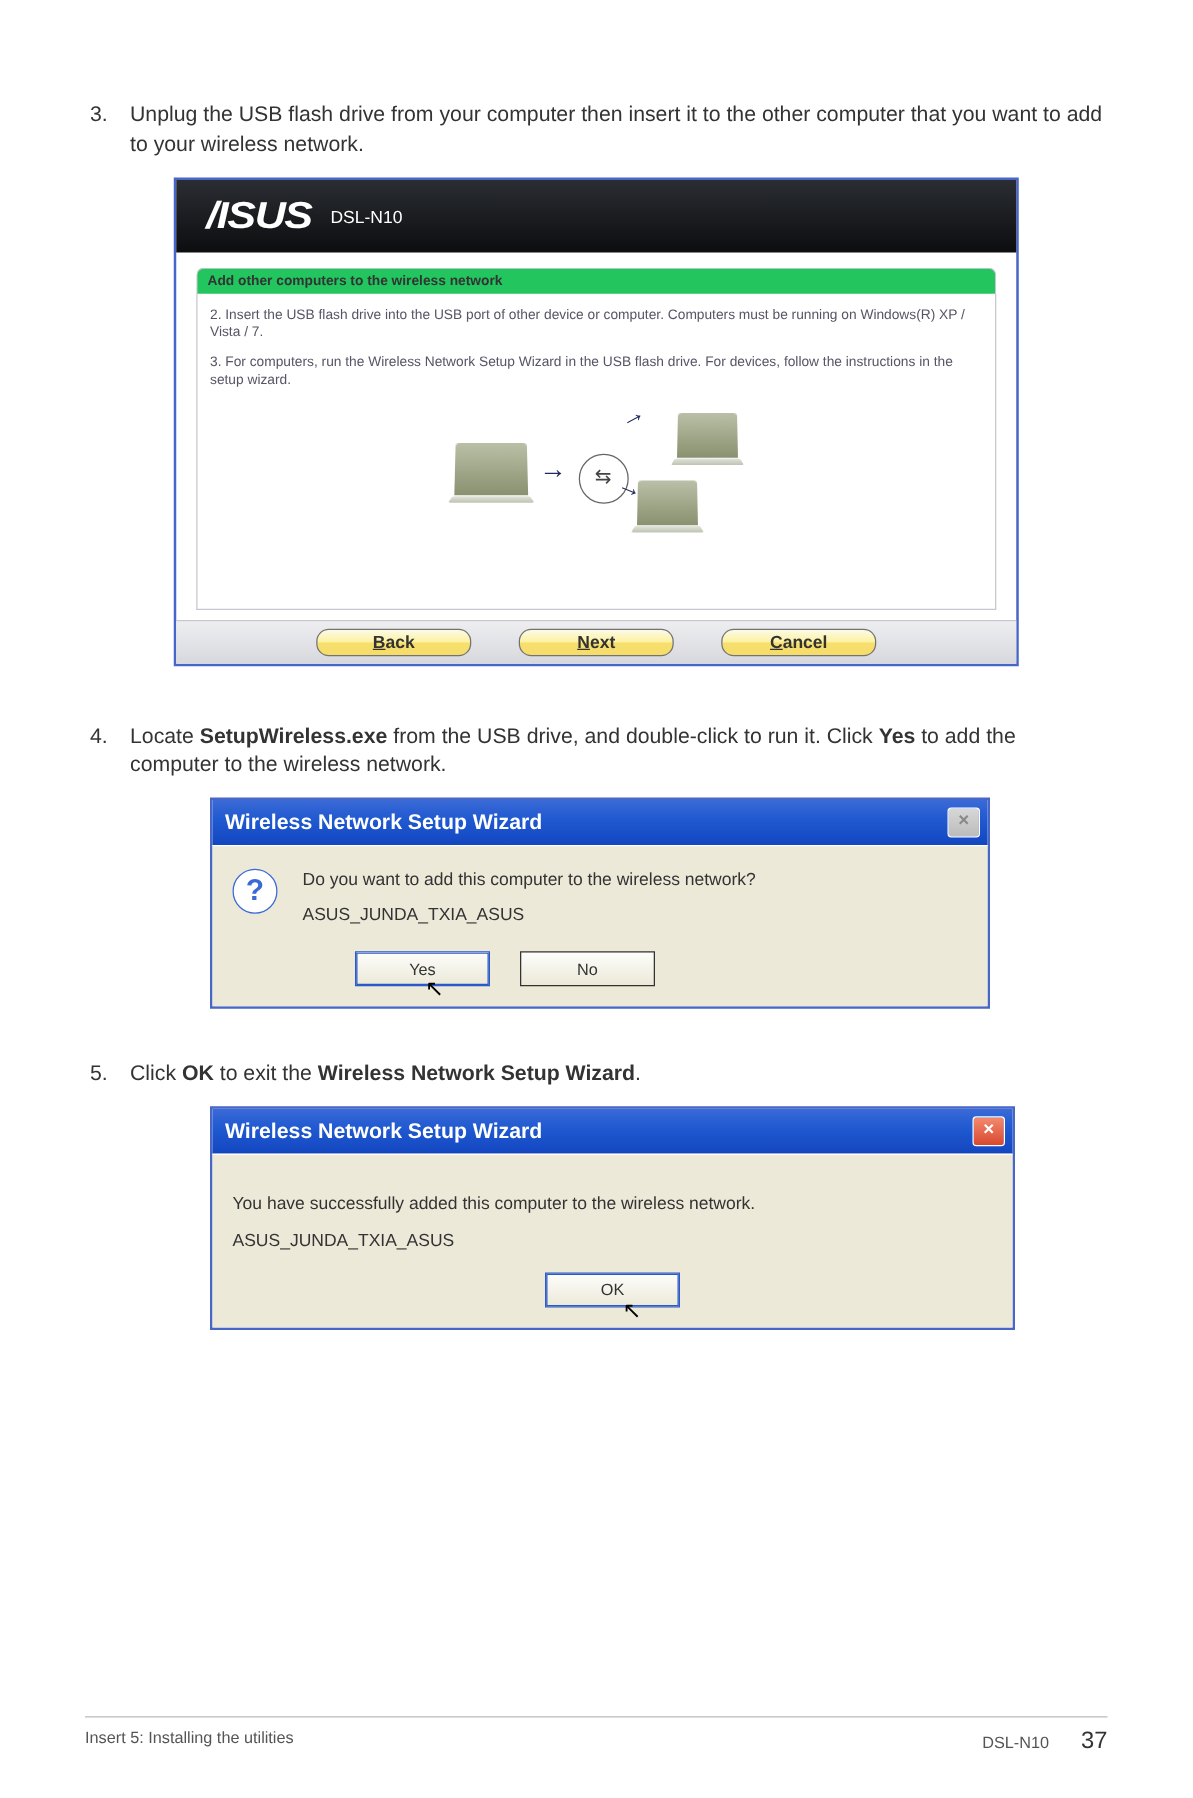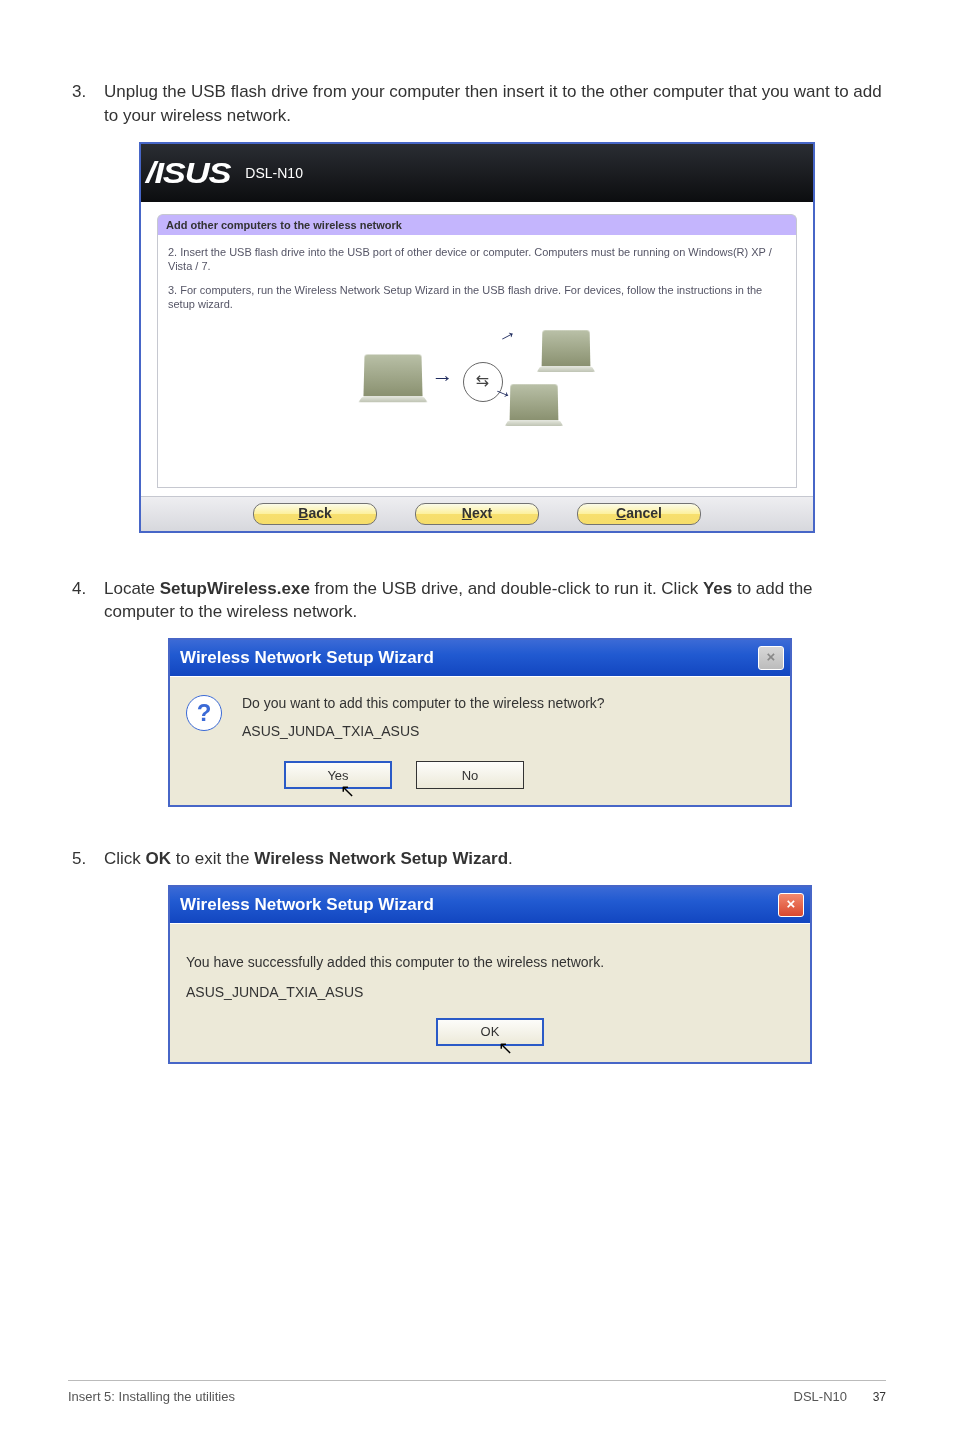--- a/index.html
+++ b/index.html
@@ -37,21 +37,21 @@
     border: 2px solid #4766c7;
     width: 672px;
     margin: 14px auto 44px auto;
     background: #fff;
   }
   .shot1-header {
     height: 58px;
     background: linear-gradient(#2a2d33, #0c0d0f);
     display: flex;
     align-items: center;
-    padding: 0 5px;
+    padding: 0 24px;
   }
   .asus-logo {
     color: #fff;
     font-weight: bold;
     font-style: italic;
     font-size: 30px;
     font-family: Arial, sans-serif;
     letter-spacing: -1px;
     transform: scaleX(1.15);
     transform-origin: left;
@@ -69,21 +69,21 @@
   }
   .panel-title {
     border: 1px solid #c6c8d0;
     border-bottom: none;
     border-top-left-radius: 6px;
     border-top-right-radius: 6px;
     padding: 4px 8px;
     font-weight: bold;
     font-size: 11px;
     color: #333;
-    background: #c4b5fd;
+    background: #22c55e;
   }
   .panel-content {
     border: 1px solid #c6c8d0;
     border-top: none;
     padding: 10px 10px 6px 10px;
     height: 236px;
   }
   .panel-content p { margin: 0 0 10px 0; line-height: 1.3; }
   .illu {
     text-align: center;
@@ -211,21 +211,21 @@
 
   
   .footer {
     position:absolute;
     left:68px;right:68px;bottom:34px;
     border-top:1px solid #bbb;
     padding-top:8px;
     display:flex;justify-content:space-between;
     font-size:13px;color:#555;
   }
-  .footer .pg { font-size:12px;color:#333;margin-left:22px; }
+  .footer .pg { font-size:19px;color:#333;margin-left:22px; }
 </style>
 </head>
 <body>
 
 <div class="page">
 
   <div class="step">
     <div class="step-num">3.</div>
     <div class="step-text">Unplug the USB flash drive from your computer then insert it to the other computer that you want to add to your wireless network.</div>
   </div>

